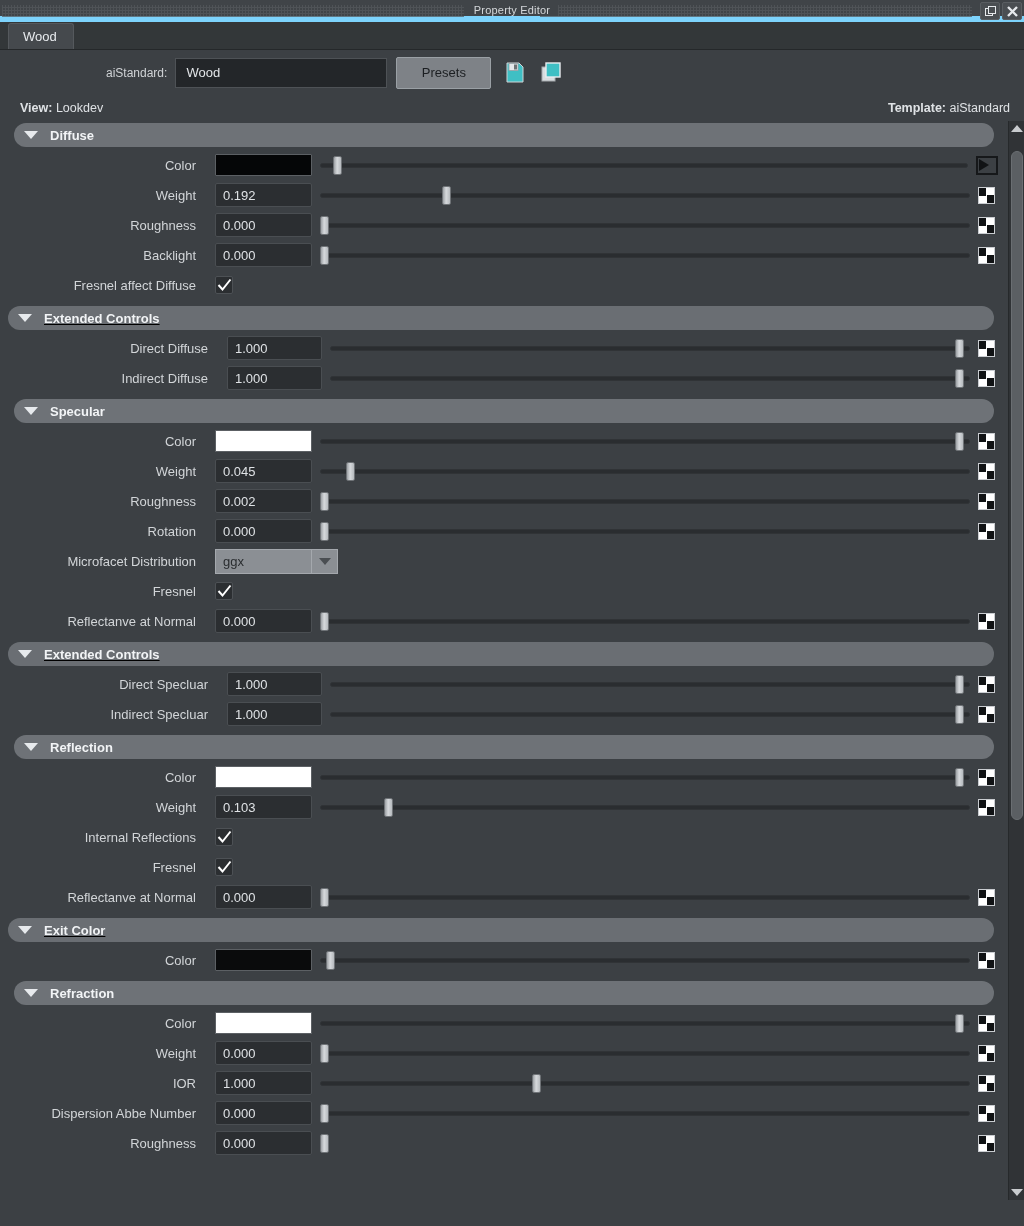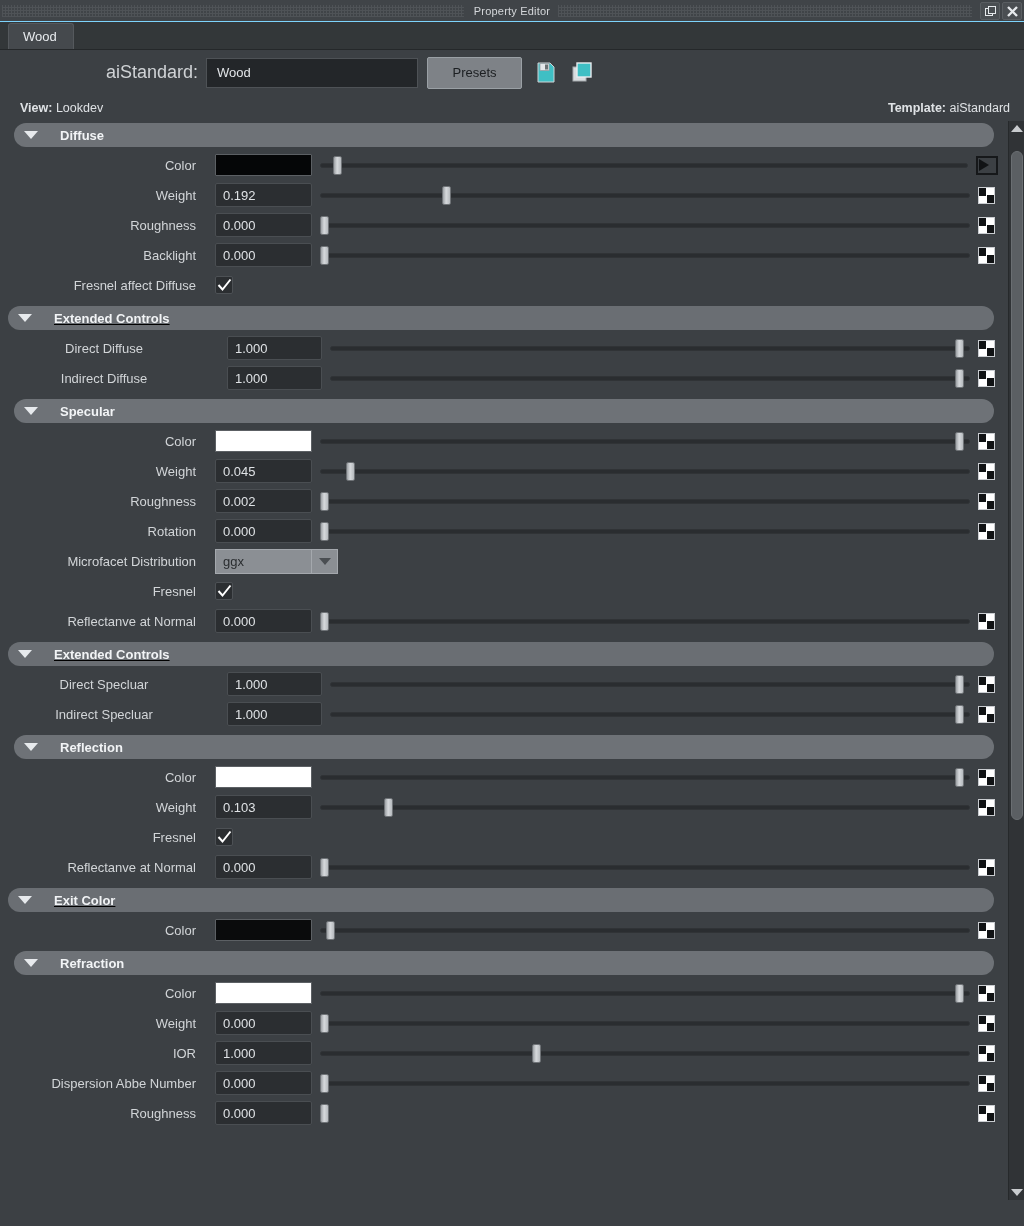--- a/index.html
+++ b/index.html
@@ -8,22 +8,22 @@
     background: #3c4044;
     font-family: "Liberation Sans", sans-serif;
     overflow: hidden;
   }
 
   
   .titlebar {
     height: 22px; width: 1024px;
     background: #404448;
     position: relative;
-    display: flex; align-items: center; justify-content: center;
-    border-bottom: 1px solid #7dd3fc;
+    display: flex; align-items: flex-end; justify-content: center;
+    border-bottom: 6px solid #7dd3fc;
   }
   .titlebar .grip-left, .titlebar .grip-right {
     position: absolute; top: 5px; height: 12px;
     background-image:
       repeating-linear-gradient(0deg, #55595d 0 1px, transparent 1px 3px),
       repeating-linear-gradient(90deg, #55595d 0 1px, transparent 1px 3px);
     opacity: .75;
   }
   .titlebar .grip-left { left: 2px; right: 560px; }
   .titlebar .grip-right { left: 540px; right: 52px; }
@@ -54,21 +54,21 @@
     border-radius: 3px 3px 0 0;
   }
 
   
   .node-header {
     height: 45px; background: #3c4044;
     display: flex; align-items: center;
     padding-left: 106px;
   }
   .node-label {
-    font-size: 18px; color: #d0d3d6; margin-right: 8px; text-align: right;
+    font-size: 12px; color: #d0d3d6; margin-right: 8px; text-align: right;
   }
   .node-name-field {
     width: 212px; height: 30px; background: #232629;
     border: 1px solid #4e5256; color: #e2e5e8;
     font-size: 13px; display: flex; align-items: center; padding-left: 10px;
     font-family: "Liberation Sans", sans-serif;
   }
   .presets-btn {
     margin-left: 9px; width: 95px; height: 32px;
     background: #7e8287; border: 1px solid #9aa0a5;
@@ -89,21 +89,21 @@
   .viewrow .txt .val { font-weight: normal; }
 
   
   .body-wrap { position: relative; width: 1024px; height: 1079px; background: #3c4044; }
   .scroll-area { position: absolute; left: 0; top: 0; width: 1008px; height: 1079px; overflow: hidden; }
 
   
   .sec-head {
     margin: 2px 14px 0 14px;
     height: 24px; background: #6e7277;
-    display: flex; align-items: center; gap: 12px;
+    display: flex; align-items: center; gap: 2px;
     border-radius: 12px;
   }
   .sec-head.sub { background: #6a6e73; margin-left: 8px; text-decoration: underline; }
   .sec-arrow {
     width: 34px; display: flex; align-items: center; justify-content: center;
   }
   .sec-arrow i {
     display: block; width: 0; height: 0;
     border-left: 7px solid transparent; border-right: 7px solid transparent;
     border-top: 8px solid #e7eaed;
@@ -115,21 +115,21 @@
   .row { height: 30px; display: flex; align-items: center; }
   .row .lbl {
     width: 215px; text-align: right; padding-right: 19px;
     font-size: 13px; color: #d2d5d8; white-space: nowrap;
   }
   .field {
     width: 97px; height: 24px; background: #2b2e31;
     border: 1px solid #4a4e52; color: #dfe2e5; font-size: 13px;
     display: flex; align-items: center; padding-left: 7px; border-radius: 2px;
   }
-  .row.ext .lbl { width: 227px; text-align: center; }
+  .row.ext .lbl { width: 227px; }
   .row.ext .field { width: 95px; }
 
   .swatch {
     width: 97px; height: 22px; border: 1px solid #5c6064; border-radius: 1px;
   }
 
   .slider { flex: 1; position: relative; height: 24px; margin-left: 8px; margin-right: 8px; }
   .track {
     position: absolute; left: 0; right: 0; top: 10px; height: 5px;
     background: #2a2d30; border-radius: 3px; border: 1px solid #303336;
@@ -490,20 +490,28 @@
           <div class="field">
             <span>0.103</span>
           </div>
           <div class="slider">
             <div class="track"></div>
             <div class="handle" style="left: calc(10% - 0.9px);"></div>
           </div>
           <div class="mapbtn"></div>
         </div>
         <div class="row">
+          <div class="lbl">Internal Reflections</div>
+          <div class="cb">
+            <svg width="15" height="14" viewBox="0 0 15 14">
+              <path d="M1.5 7 L5.5 11.5 L13.5 1.5" stroke="#ffffff" stroke-width="2" fill="none"></path>
+            </svg>
+          </div>
+        </div>
+        <div class="row">
           <div class="lbl">Fresnel</div>
           <div class="cb">
             <svg width="15" height="14" viewBox="0 0 15 14">
               <path d="M1.5 7 L5.5 11.5 L13.5 1.5" stroke="#ffffff" stroke-width="2" fill="none"></path>
             </svg>
           </div>
         </div>
         <div class="row">
           <div class="lbl">Reflectanve at Normal</div>
           <div class="field">

